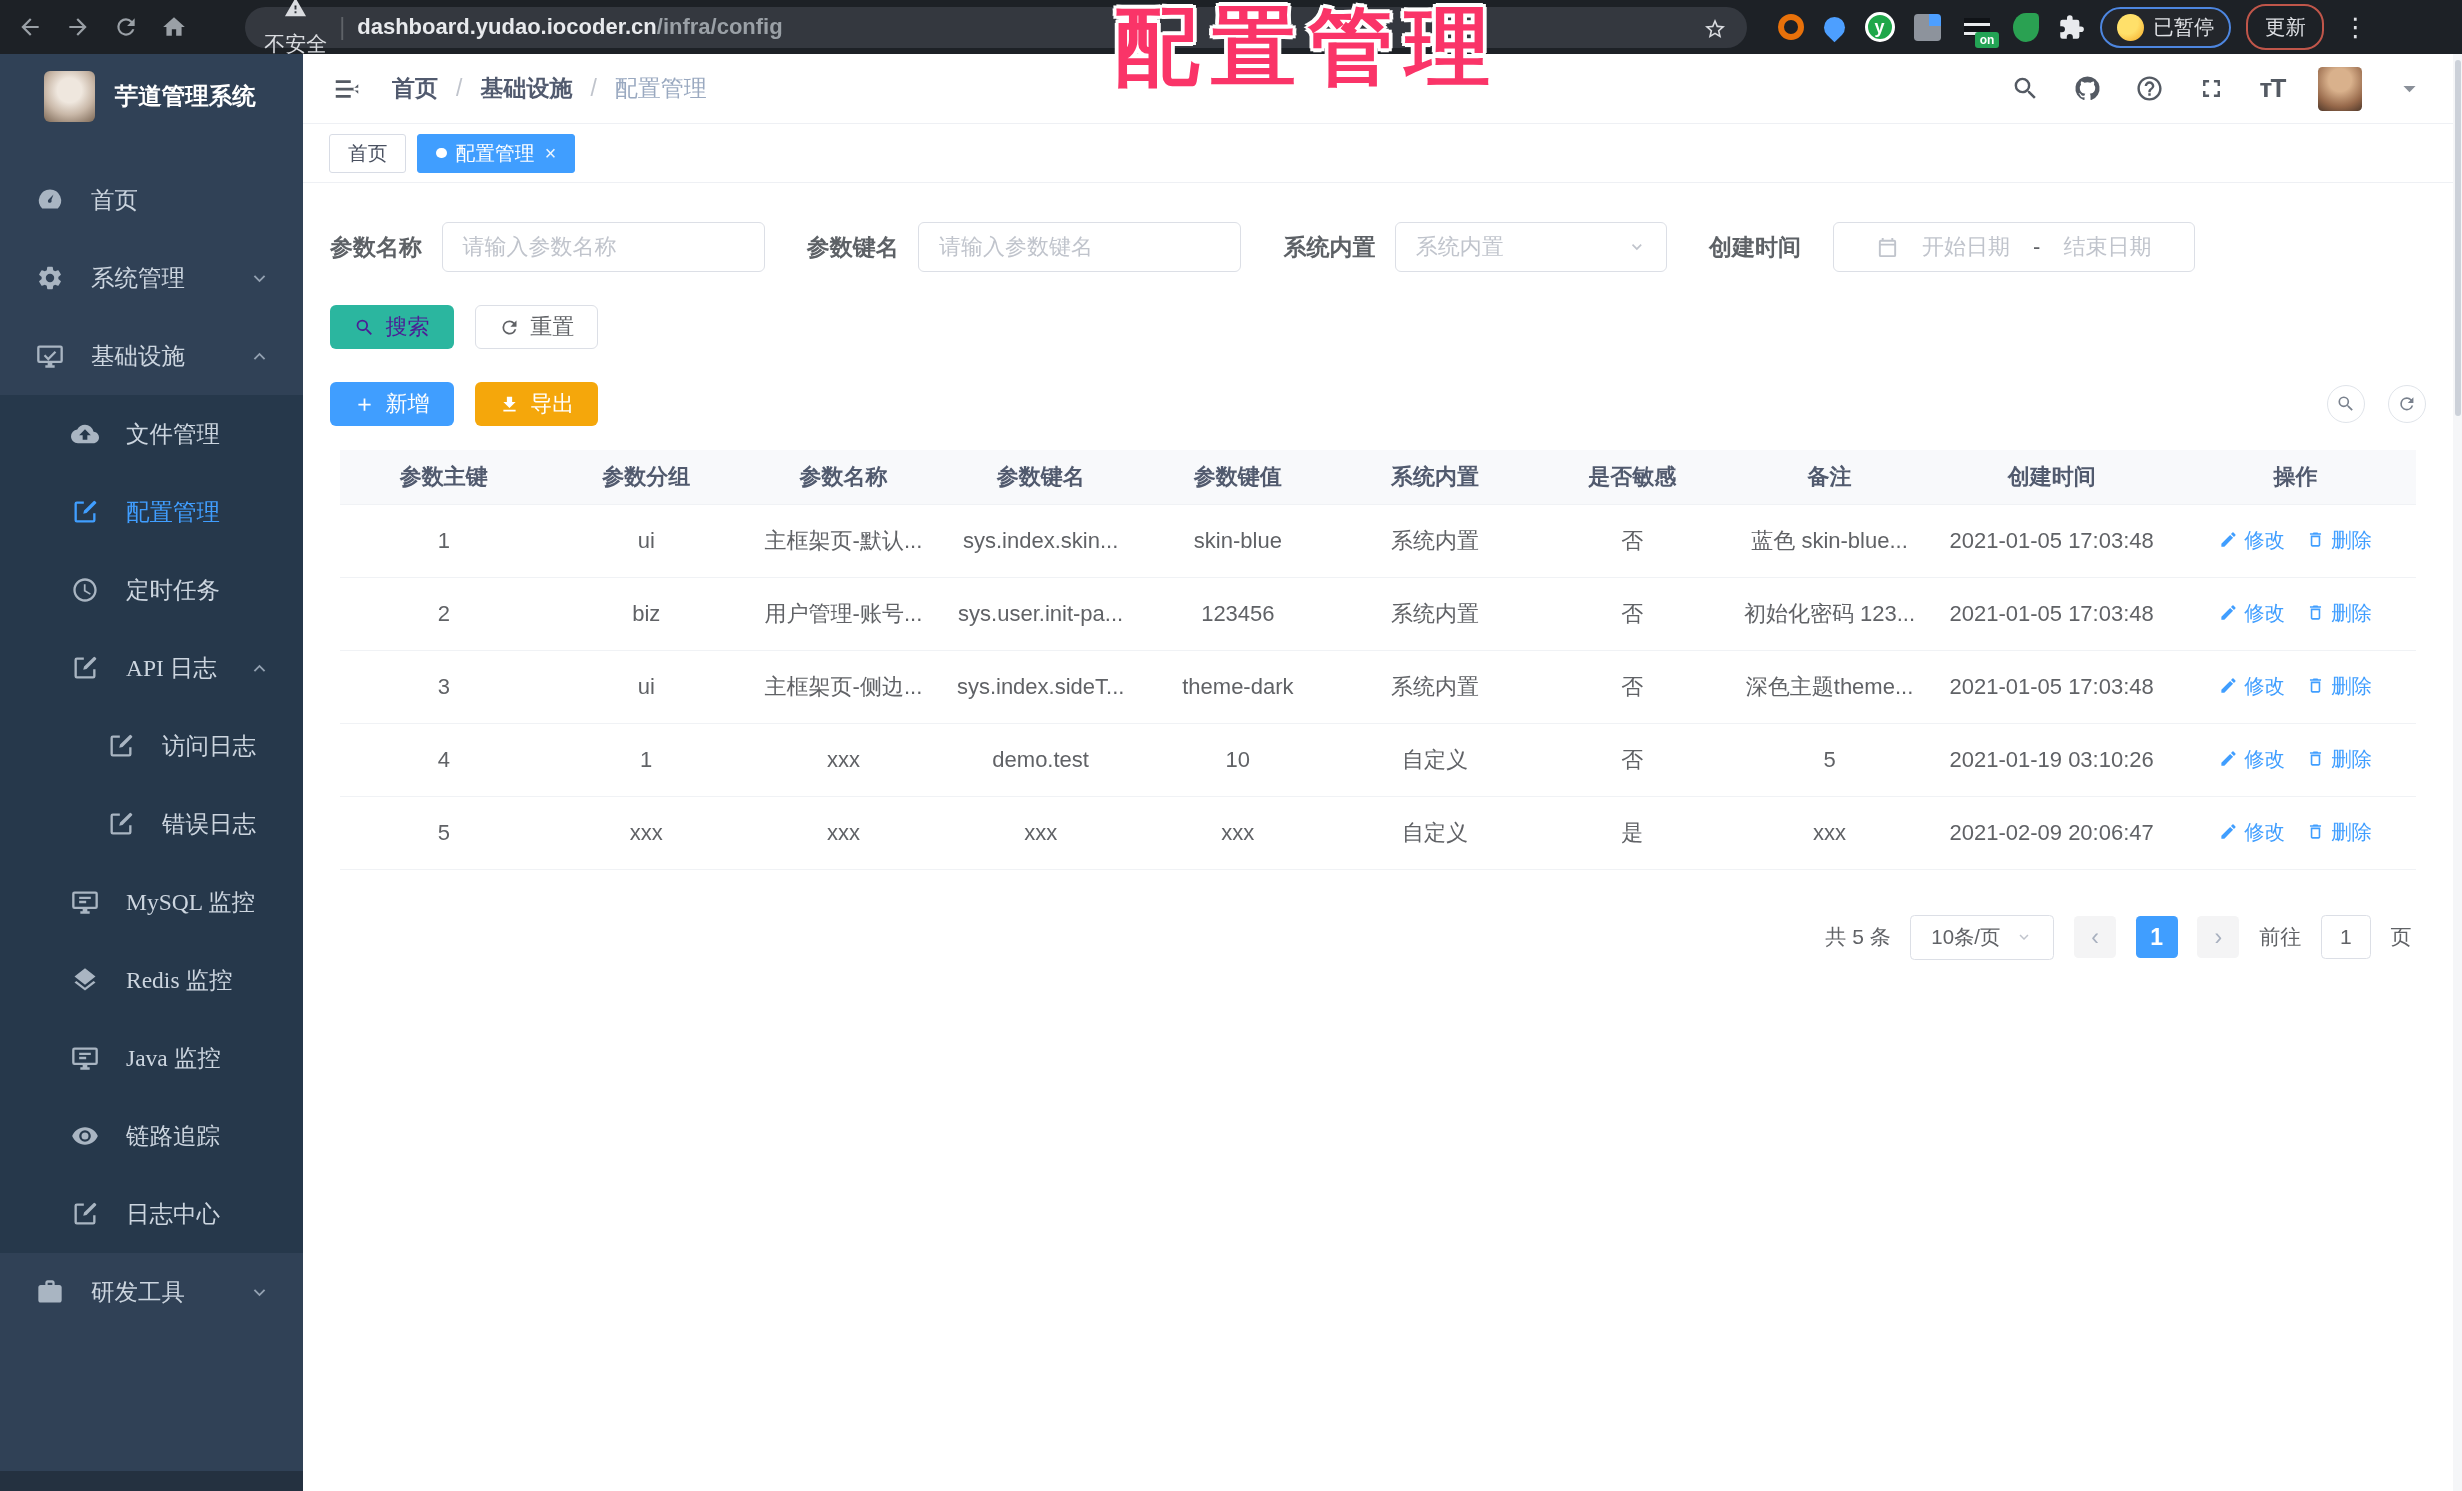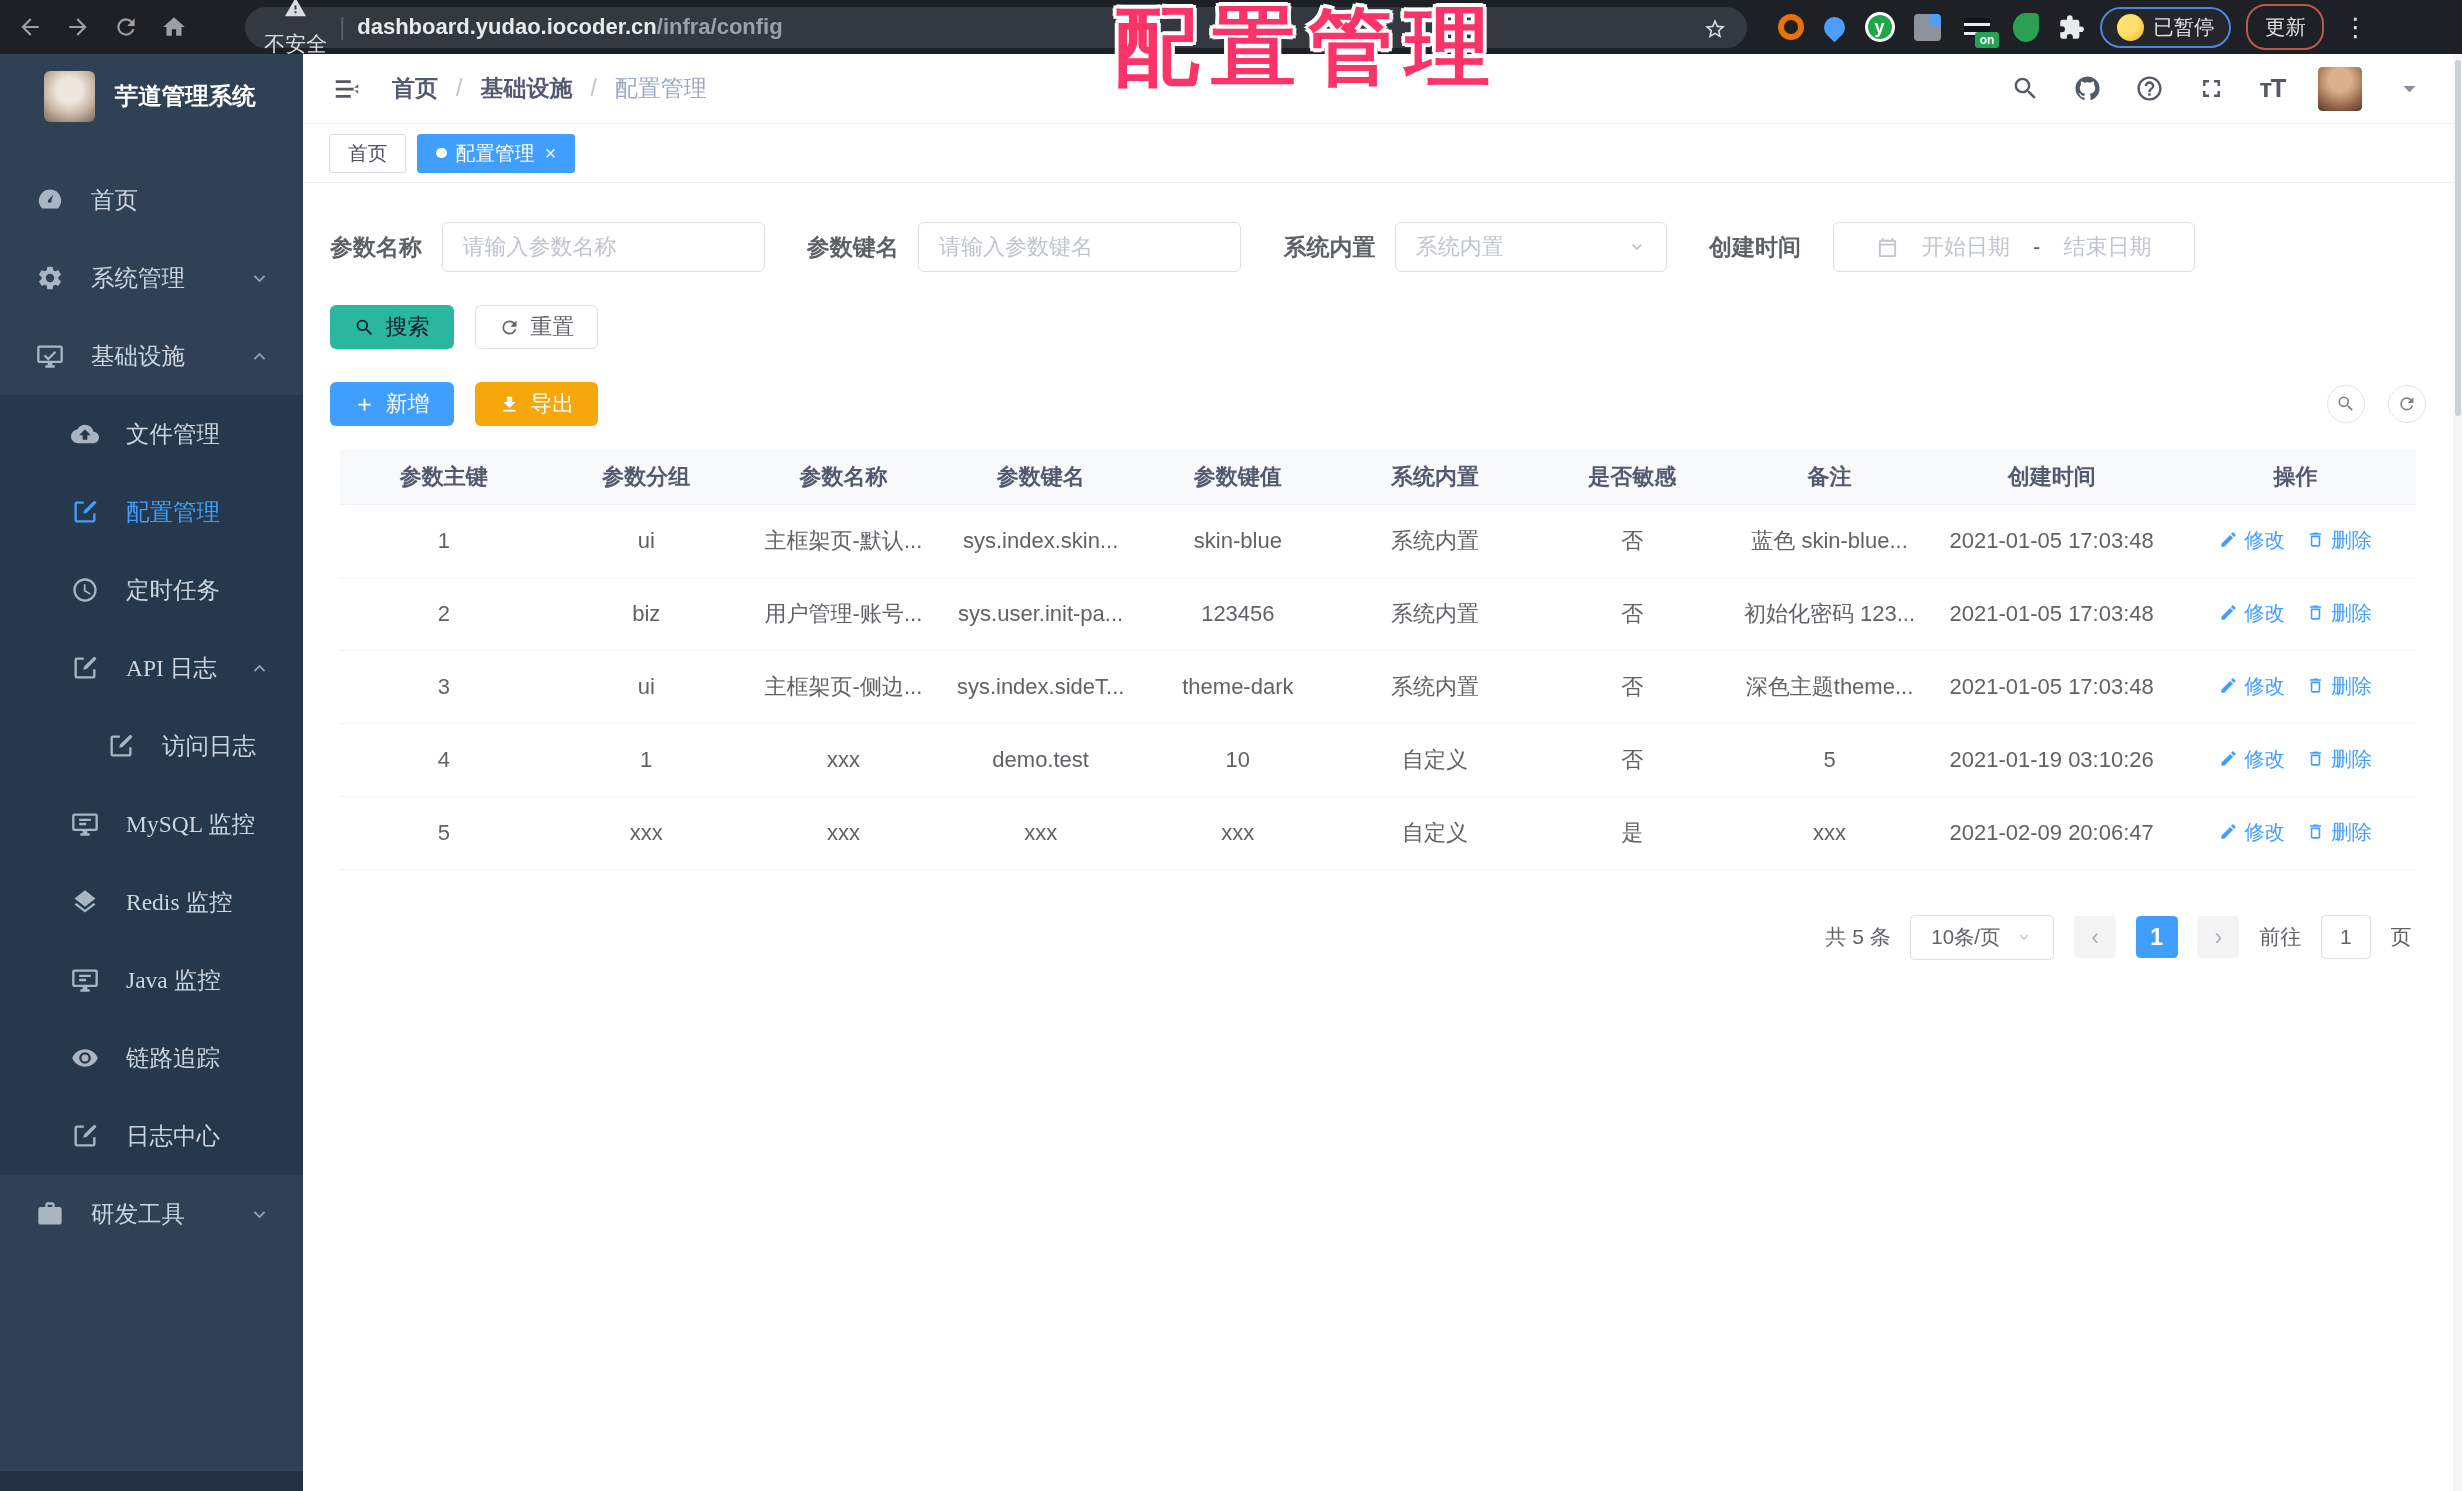--- a/index.html
+++ b/index.html
@@ -89,21 +89,21 @@
   .inp-name,.inp-key{width:323px;}
   .inp-sel{width:272px;justify-content:space-between;cursor:pointer;}
   .inp-sel .chev{color:#c0c4cc;font-size:19.7px;}
   .inp-range{width:362px;justify-content:center;gap:23px;margin-left:12px;}
   .inp-range .ico{color:#c0c4cc;font-size:23px;}
 
   .btnrow{display:flex;gap:21px;padding:33px 27px 0;align-items:center;}
   .btn{height:44px;border-radius:6px;display:inline-flex;align-items:center;gap:10.6px;padding:0 23px;
     font-size:22px;border:1.5px solid transparent;cursor:pointer;white-space:nowrap;}
   .btn .ico{font-size:21px;}
-  .btn-search{background:#2bb69f;color:#0f172a;}
+  .btn-search{background:#2bb69f;color:#4c1d95;}
   .btn-reset{background:#fff;border-color:#dcdfe6;color:#606266;}
   .btn-add{background:#409eff;color:#fff;}
   .btn-export{background:#f5a70b;color:#fff;}
   .tool-right{margin-left:auto;display:flex;gap:23px;}
   .cbtn{width:38px;height:38px;border-radius:50%;border:1.5px solid #e0e4ea;display:flex;align-items:center;
     justify-content:center;color:#79818d;font-size:19.7px;background:#fff;cursor:pointer;}
 
   .table-wrap{padding:24px 37px 0;}
   table{width:100%;border-collapse:collapse;table-layout:fixed;}
   thead th{background:#f8f9fb;font-size:22px;color:#515a6e;font-weight:bold;height:54px;text-align:center;
@@ -279,20 +279,28 @@
               </svg>
             </span>
           </div>
           <div class="side-item indent2">
             <span class="ico ">
               <svg class="g" viewBox="0 0 24 24" aria-hidden="true">
                 <path d="M5 3a2 2 0 0 0-2 2v14a2 2 0 0 0 2 2h14a2 2 0 0 0 2-2v-6h-2v6H5V5h6V3H5zm15.7-.3a1 1 0 0 0-1.4 0l-8.1 8.1-.7 2.8 2.8-.7 8.1-8.1a1 1 0 0 0 0-1.4l-.7-.7z"></path>
               </svg>
             </span>
             <span class="lbl">访问日志</span>
+          </div>
+          <div class="side-item indent2">
+            <span class="ico ">
+              <svg class="g" viewBox="0 0 24 24" aria-hidden="true">
+                <path d="M5 3a2 2 0 0 0-2 2v14a2 2 0 0 0 2 2h14a2 2 0 0 0 2-2v-6h-2v6H5V5h6V3H5zm15.7-.3a1 1 0 0 0-1.4 0l-8.1 8.1-.7 2.8 2.8-.7 8.1-8.1a1 1 0 0 0 0-1.4l-.7-.7z"></path>
+              </svg>
+            </span>
+            <span class="lbl">错误日志</span>
           </div>
           <div class="side-item indent1">
             <span class="ico ">
               <svg class="g" viewBox="0 0 24 24" aria-hidden="true">
                 <path d="M21 3H3a2 2 0 0 0-2 2v11a2 2 0 0 0 2 2h7v2H8v2h8v-2h-2v-2h7a2 2 0 0 0 2-2V5a2 2 0 0 0-2-2zm0 13H3V5h18v11zM7 7.5h10v2H7zm0 3.5h6v2H7z"></path>
               </svg>
             </span>
             <span class="lbl">MySQL 监控</span>
           </div>
           <div class="side-item indent1">

